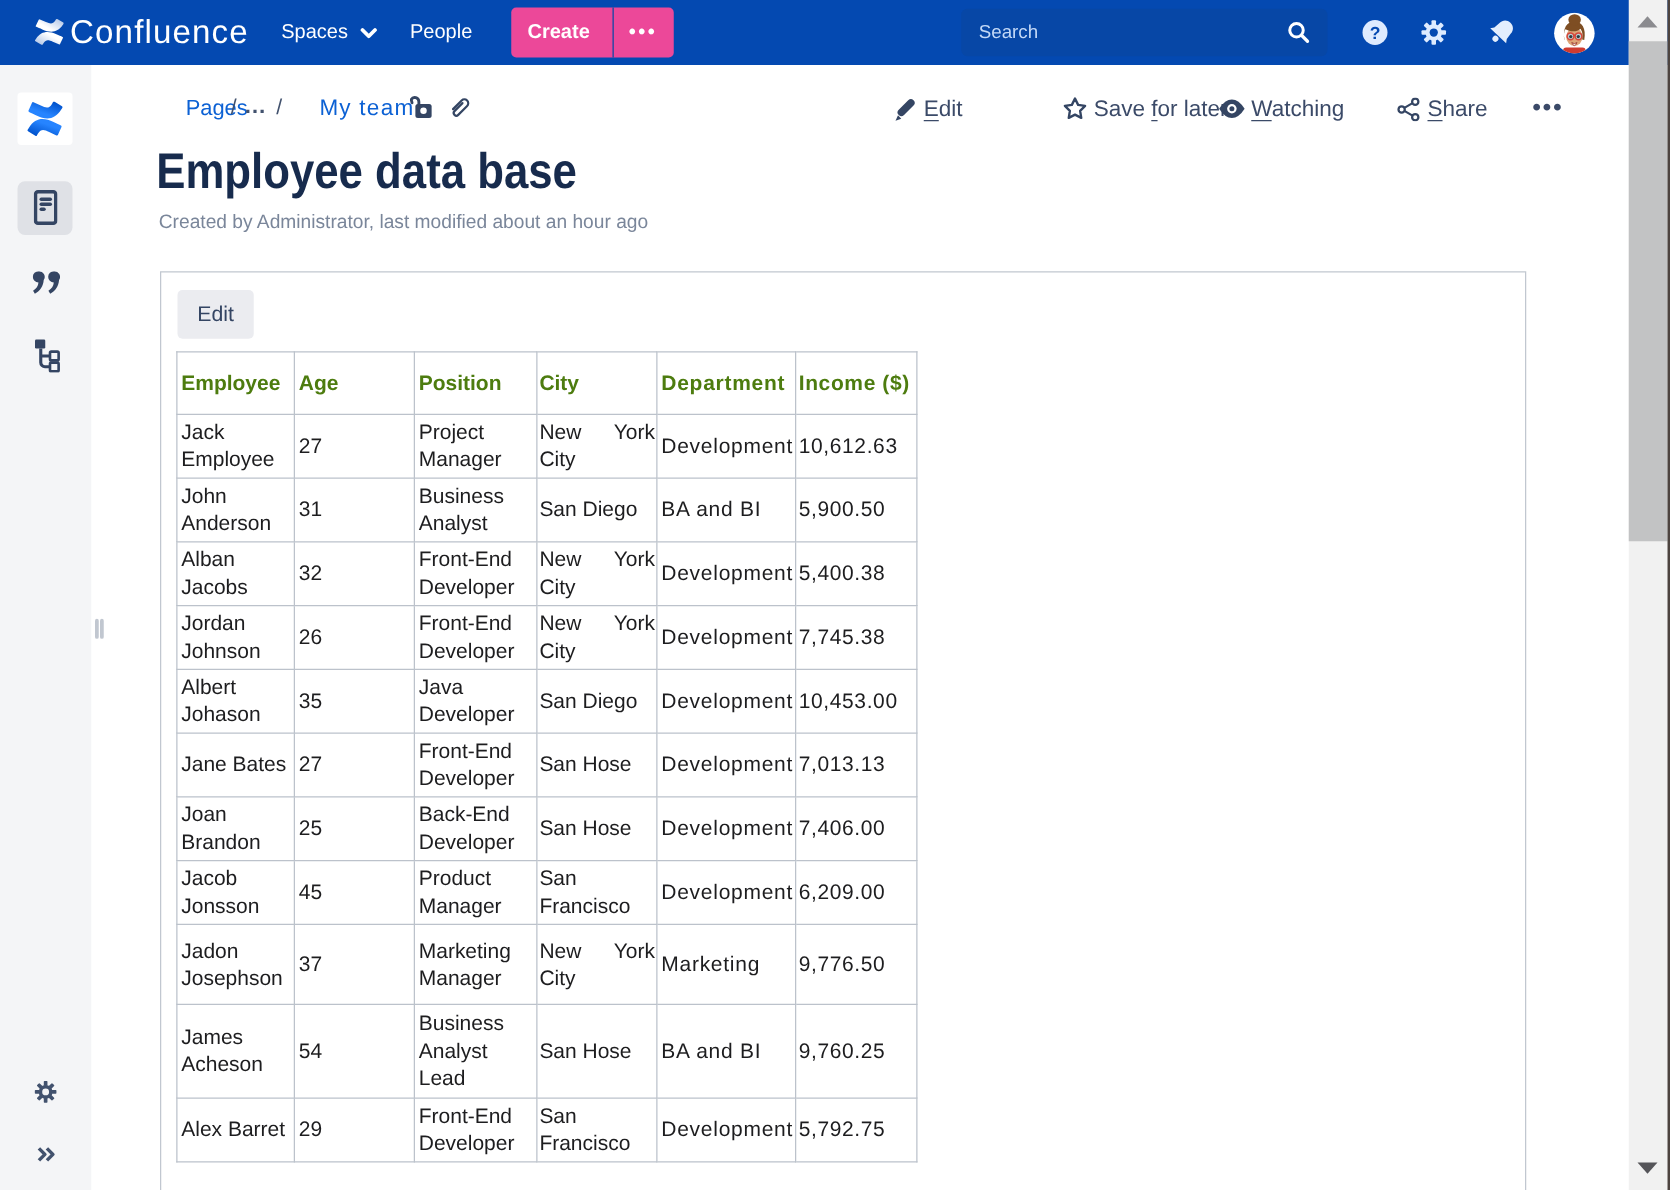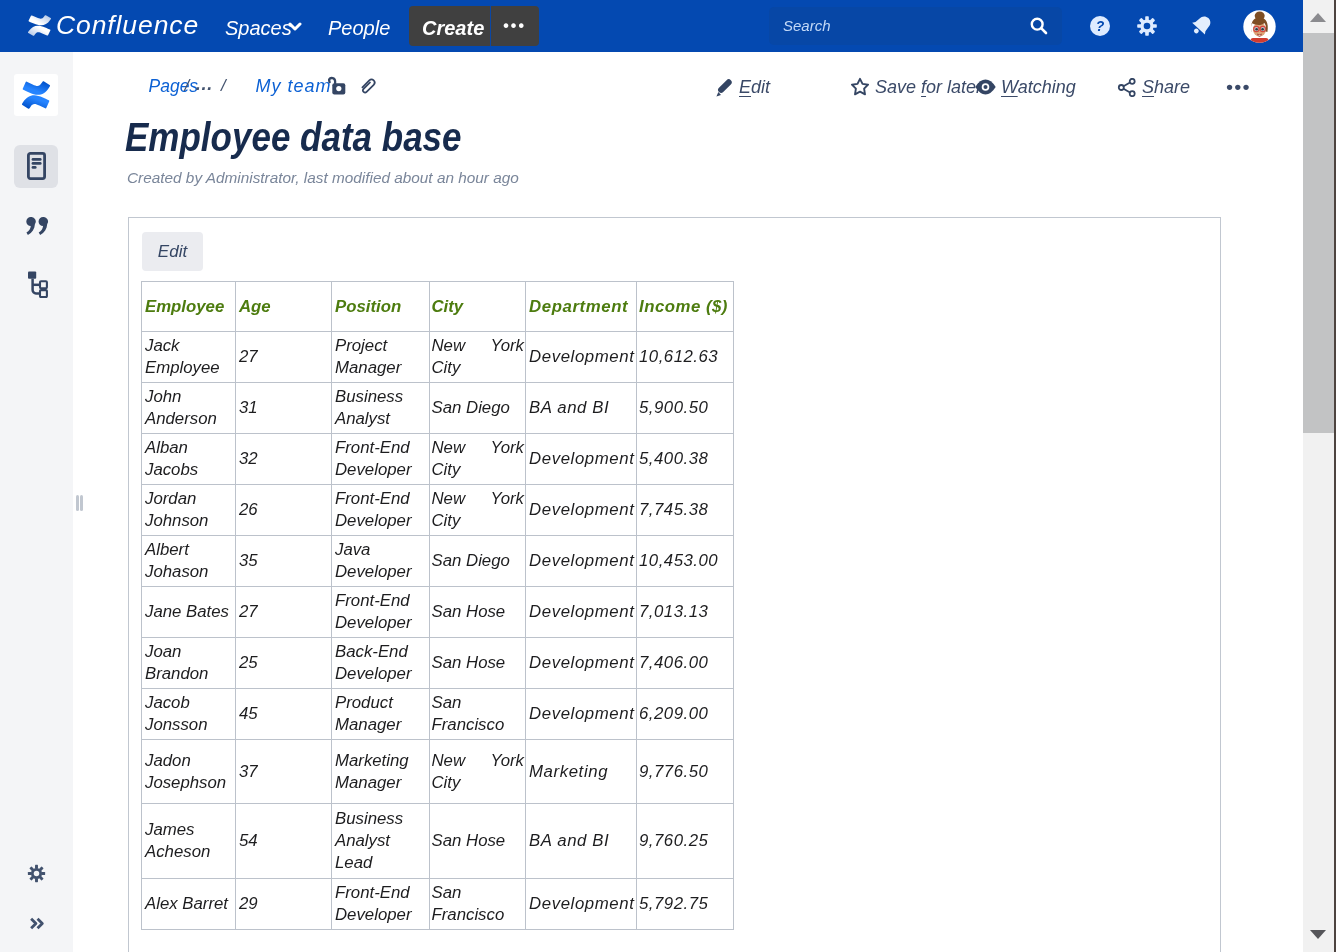--- a/index.html
+++ b/index.html
@@ -1,25 +1,25 @@
 <!DOCTYPE html>
 <html><head>
 <meta charset="utf-8">
 <style>
   * { margin:0; padding:0; box-sizing:border-box; }
   html,body { width:1336px; height:952px; overflow:hidden; background:#fff;
     font-family:"Liberation Sans", sans-serif; }
-  #app { position:relative; width:1336px; height:952px; overflow:hidden;font-style:italic; }
+  #app { position:relative; width:1336px; height:952px; overflow:hidden; }
   .abs { position:absolute; }
 
   
   #nav { position:absolute; left:0; top:0; width:1336px; height:52px; background:#0449b1; }
-  #nav .navtxt { color:#ffffff; font-size:20px; }
+  #nav .navtxt { color:#ffffff; font-size:16px; }
   #createbtn { position:absolute; left:409px; top:6px; width:130px; height:40px;
-    background:#404040; border-radius:4px; }
+    background:#ec4899; border-radius:4px; }
   #createbtn .divider { position:absolute; left:81px; top:0; width:1px; height:40px; background:#0a47a5; }
   #searchbox { position:absolute; left:769px; top:7px; width:293px; height:38px;
     background:#0747A6; border-radius:5px; }
   #searchbox span { position:absolute; left:14px; top:10px; font-size:15px; color:#c3d9f7; }
 
   
   #sidebar { position:absolute; left:0; top:52px; width:73px; height:900px; background:#F4F5F7; }
   #sblogo { position:absolute; left:14px; top:74px; width:44px; height:42px; background:#fff; border-radius:3px; }
   #sbdoc { position:absolute; left:14px; top:145px; width:44px; height:43px; background:#DFE1E6; border-radius:6px; }
   .grip { position:absolute; width:3px; height:16px; border-radius:2px; background:#C1C7D0; }

